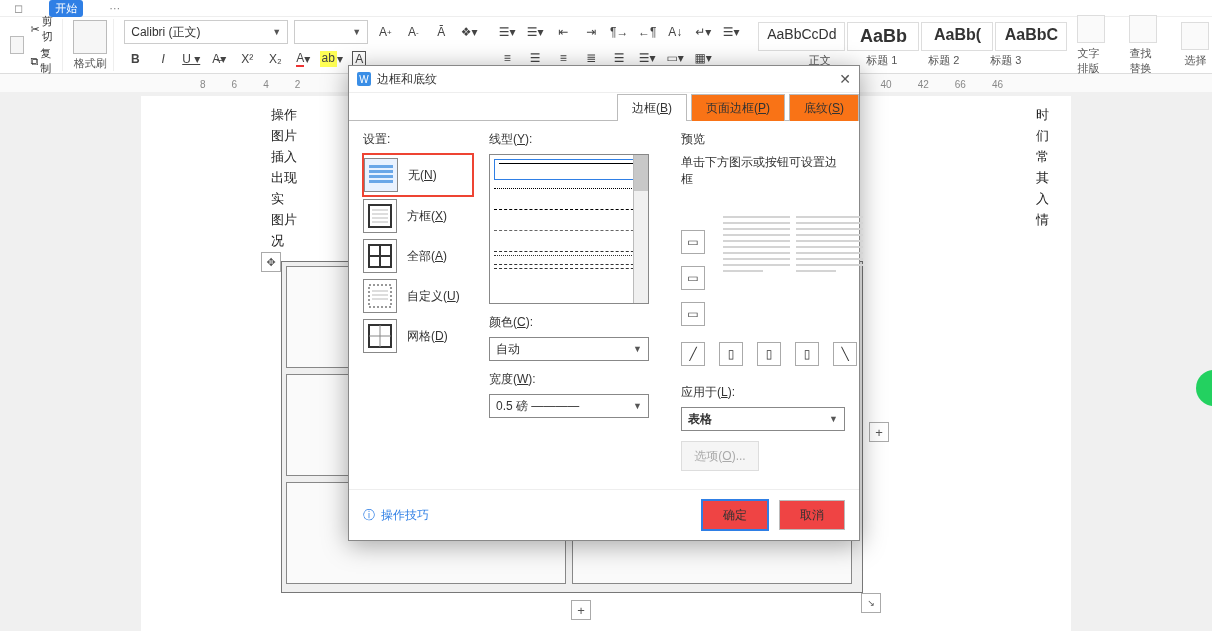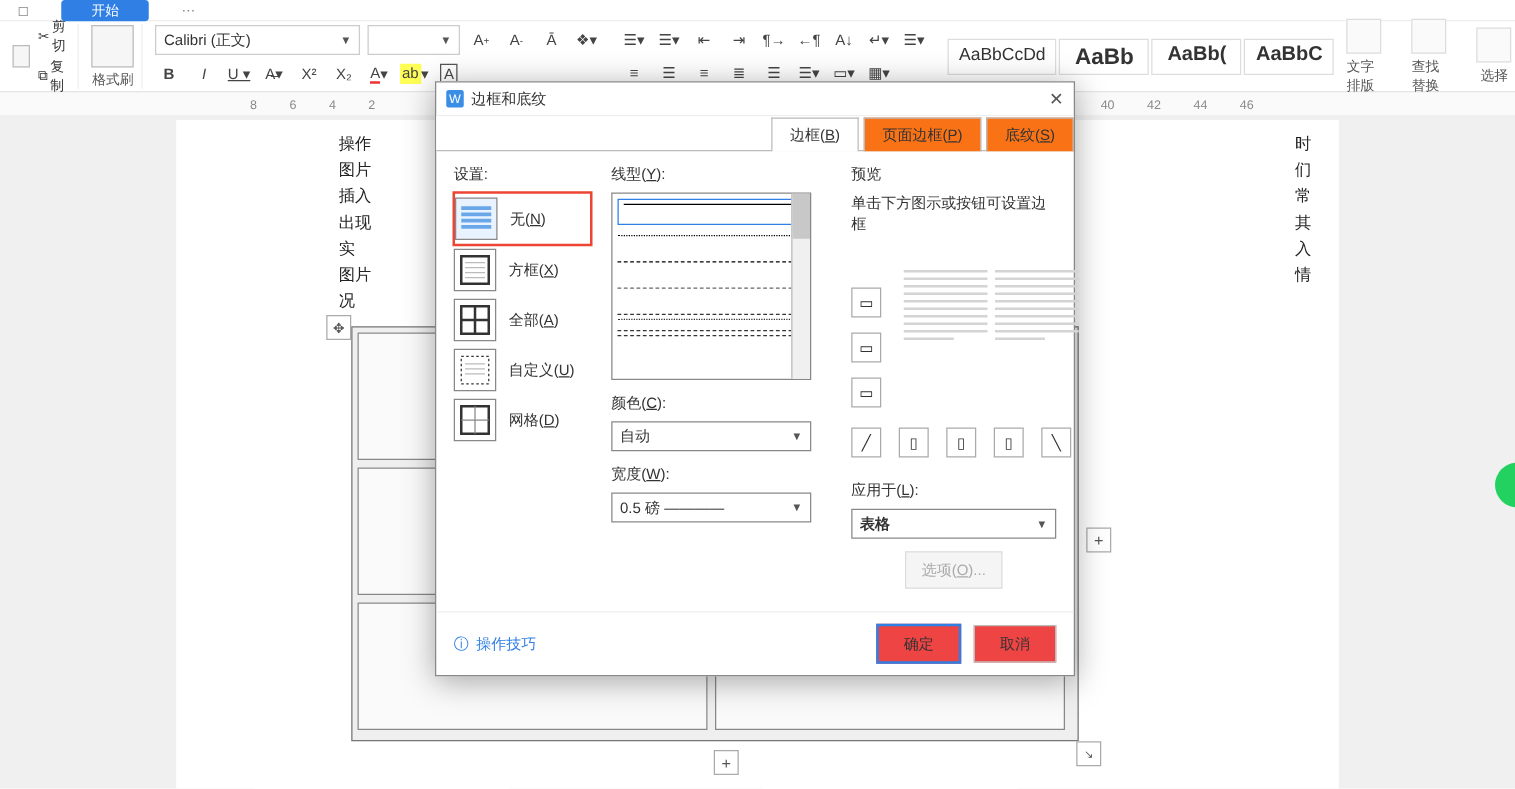--- a/index.html
+++ b/index.html
@@ -19,21 +19,21 @@
     height: 16px;
     display: flex;
     align-items: center;
     padding: 0 8px;
     gap: 20px;
     color: #999;
     font-size: 11px;
     border-bottom: 1px solid #eee;
   }
   .titlebar .tab { color: #888; padding:0 6px; }
-  .titlebar .tab.active { color:#fff; background:#2f7fe5; border-radius:3px; padding:1px 24px;}
+  .titlebar .tab.active { color:#fff; background:#2f7fe5; border-radius:3px; padding:1px 6px;}
   .ribbon {
     height: 56px;
     display: flex;
     align-items: center;
     border-bottom: 1px solid #ddd;
     padding: 0 4px;
     gap: 4px;
   }
   .rgroup { display:flex; flex-direction:column; align-items:center; padding:0 6px; gap:2px; border-right:1px solid #eee; height:52px; justify-content:center;}
   .rgroup.noborder{border:none;}
@@ -218,20 +218,26 @@
       <div class="stylebox">
           <div class="big2">AaBb</div>
         </div>
       <div class="stylebox">
           <div class="big3">AaBb(</div>
         </div>
       <div class="stylebox">
           <div class="big3">AaBbC</div>
         </div>
     </div>
+    <div class="stylelbls">
+      <span>正文</span>
+      <span>标题 1</span>
+      <span>标题 2</span>
+      <span>标题 3</span>
+    </div>
   </div>
 
   <div class="rightribbon">
     <div class="bigbtn">
         <div class="bicon"></div>
         <span>文字排版</span>
       </div>
     <div class="bigbtn">
         <div class="bicon"></div>
         <span>查找替换</span>
@@ -245,21 +251,21 @@
 
 <div class="ruler">
   <span>8</span>
   <span>6</span>
   <span>4</span>
   <span>2</span>
   <span style="margin-left:480px">36</span>
   <span>38</span>
   <span>40</span>
   <span>42</span>
-  <span>44</span>
+  <span>66</span>
   <span>46</span>
 </div>
 
 <div class="docwrap">
   <div class="page">
     <div class="bodytxt">
       <div>操作</div>
         <div>图片</div>
         <div>插入</div>
       <div>出现</div>
@@ -431,21 +437,21 @@
           <div class="pv-btn">▯</div>
           <div class="pv-btn">▯</div>
           <div class="pv-btn">╲</div>
         </div>
       </div>
       <div class="sec-lbl" style="margin-top:40px">应用于(<u class="k">L</u>):</div>
       <div class="applybox">
           <span>表格</span>
           <span class="ddarrow">▼</span>
         </div>
-      <div style="display:flex;justify-content:center;margin-top:10px;">
+      <div style="display:flex;justify-content:flex-start;margin-top:10px;">
         <div class="btn disabled" style="min-width:76px">
             <span>选项(<u class="k">O</u>)...</span>
           </div>
       </div>
     </div>
   </div>
   <div class="dlg-footer">
     <div class="tips">
         <span>ⓘ</span>
         <span>操作技巧</span>

